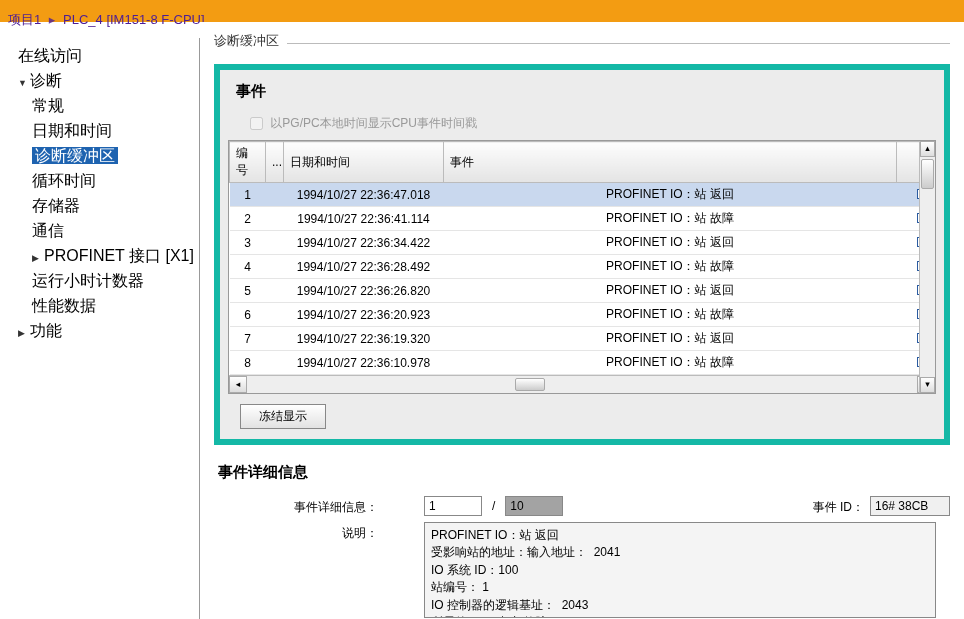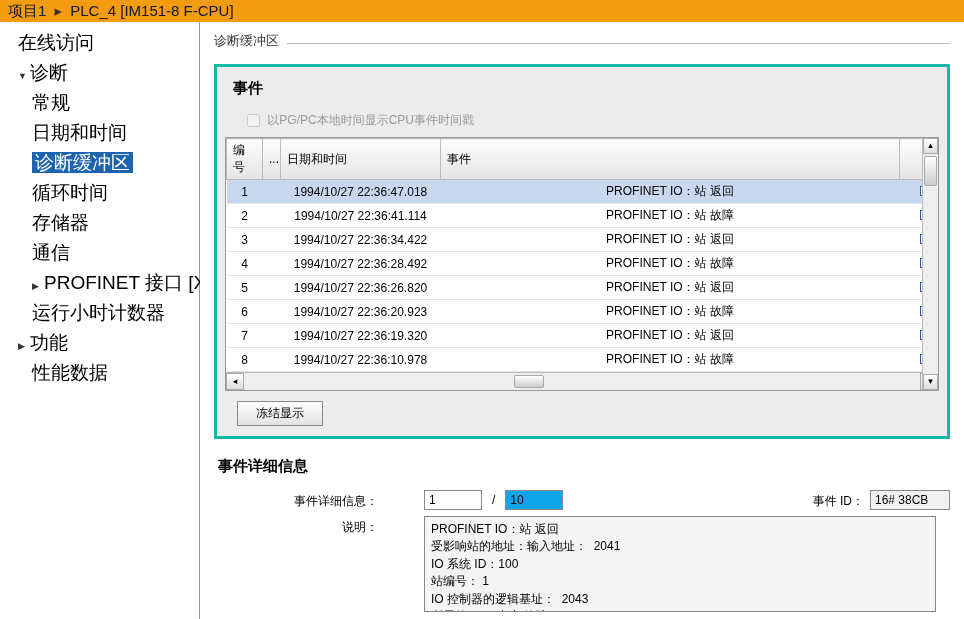--- a/index.html
+++ b/index.html
@@ -1,33 +1,33 @@
 <!DOCTYPE html>
 <html><head>
 <meta charset="utf-8">
 <style>
 * { box-sizing: border-box; margin: 0; padding: 0; font-family: "Microsoft YaHei", Arial, sans-serif; }
 body { width: 964px; height: 619px; background: #fff; overflow: hidden; font-size: 12px; }
-.breadcrumb { background: #f39c12; color: #0f172a; height: 22px; line-height: 22px; padding: 0 8px; font-size: 15px; }
+.breadcrumb { background: #f39c12; color: #4c1d95; height: 22px; line-height: 22px; padding: 9px 8px; font-size: 13px; }
 .breadcrumb .sep { margin: 0 4px; opacity: .8; }
 .workspace { display: flex; height: calc(619px - 22px); }
-.sidebar { width: 200px; border-right: 1px solid #999; background: #fff; padding: 6px 0; font-size: 19px; }
+.sidebar { width: 200px; border-right: 1px solid #999; background: #fff; padding: 6px 0; font-size: 16px; margin-top: 16px; }
 .tree-item { padding: 2px 6px 2px 20px; white-space: nowrap; cursor: default; }
 .tree-item.level0 { padding-left: 18px; }
 .tree-item.collapsible::before { content: "▼"; font-size: 9px; display: inline-block; width: 12px; color: #333; }
 .tree-item.collapsible.collapsed::before { content: "▶"; }
 .tree-item.level1 { padding-left: 32px; }
 .tree-item.selected span.label { background: #1e63b0; color: #fff; padding: 0 3px; }
 .tree-item.with-arrow::before { content: "▶"; font-size: 9px; display: inline-block; width: 12px; color: #333; }
 .main { flex: 1; display: flex; flex-direction: column; overflow: hidden; background: #fff; }
 .main-inner { padding: 10px 14px; overflow-y: auto; height: 100%; }
 .section-title { font-size: 13px; color: #333; margin-bottom: 4px; }
 .title-underline { display: flex; align-items: center; gap: 8px; margin-bottom: 10px; }
 .title-underline .line { flex: 1; height: 1px; background: #bbb; }
-.events-panel { border: 3px solid #14b8a6; background: #ececec; padding: 8px; margin-bottom: 18px; }
+.events-panel { border: 6px solid #14b8a6; background: #ececec; padding: 8px; margin-bottom: 18px; }
 .events-header { font-size: 15px; font-weight: bold; padding: 4px 8px 10px 8px; }
 .checkbox-row { padding: 4px 8px 8px 22px; color: #999; }
 .checkbox-row input { vertical-align: middle; margin-right: 4px; }
 .table-wrap { background: #fff; border: 1px solid #999; position: relative; }
 .table-scroll { overflow: hidden; }
 table.events { width: 100%; border-collapse: collapse; table-layout: fixed; }
 table.events th { background: linear-gradient(#fdfdfd,#e4e4e4); border: 1px solid #bbb; font-weight: normal; text-align: left; padding: 3px 6px; font-size: 12px; }
 table.events td { border-bottom: 1px solid #e5e5e5; padding: 3px 6px; font-size: 12px; text-align: center; }
 table.events td.c-num { text-align: center; }
 table.events tr.selected td { background: #c9d8ee; }
@@ -74,22 +74,22 @@
     <div class="tree-item level0"><span class="label">在线访问</span></div>
     <div class="tree-item level0 collapsible"><span class="label">诊断</span></div>
     <div class="tree-item level1"><span class="label">常规</span></div>
     <div class="tree-item level1"><span class="label">日期和时间</span></div>
     <div class="tree-item level1 selected"><span class="label">诊断缓冲区</span></div>
     <div class="tree-item level1"><span class="label">循环时间</span></div>
     <div class="tree-item level1"><span class="label">存储器</span></div>
     <div class="tree-item level1"><span class="label">通信</span></div>
     <div class="tree-item level1 with-arrow"><span class="label">PROFINET 接口 [X1]</span></div>
     <div class="tree-item level1"><span class="label">运行小时计数器</span></div>
+    <div class="tree-item level1"><span class="label">性能数据</span></div>
     <div class="tree-item level0 collapsible collapsed"><span class="label">功能</span></div>
-    <div class="tree-item level1"><span class="label">性能数据</span></div>
   </div>
 
   <div class="main">
     <div class="main-inner">
       <div class="title-underline">
         <span class="section-title">诊断缓冲区</span>
         <div class="line"></div>
       </div>
 
       <div class="events-panel">
@@ -199,21 +199,21 @@
         </div>
       </div>
 
       <div class="details-header">事件详细信息</div>
 
       <div class="detail-row">
         <div class="detail-label">事件详细信息：</div>
         <div class="detail-value" style="display:flex;align-items:center;">
           <input class="sm" value="1" style="">
           <span class="between">/</span>
-          <input class="sm" readonly="" style="background: #0ea5e9;" value="10">
+          <input class="sm" readonly="" style="background: #a3a3a3;" value="10">
           <div class="right-field" style="margin-left:auto;display:flex;align-items:flex-end;">
             <label>事件 ID：</label>
             <input readonly="" value="16# 38CB" style="">
           </div>
         </div>
       </div>
 
       <div class="detail-row">
         <div class="detail-label">说明：</div>
         <div class="detail-value">

